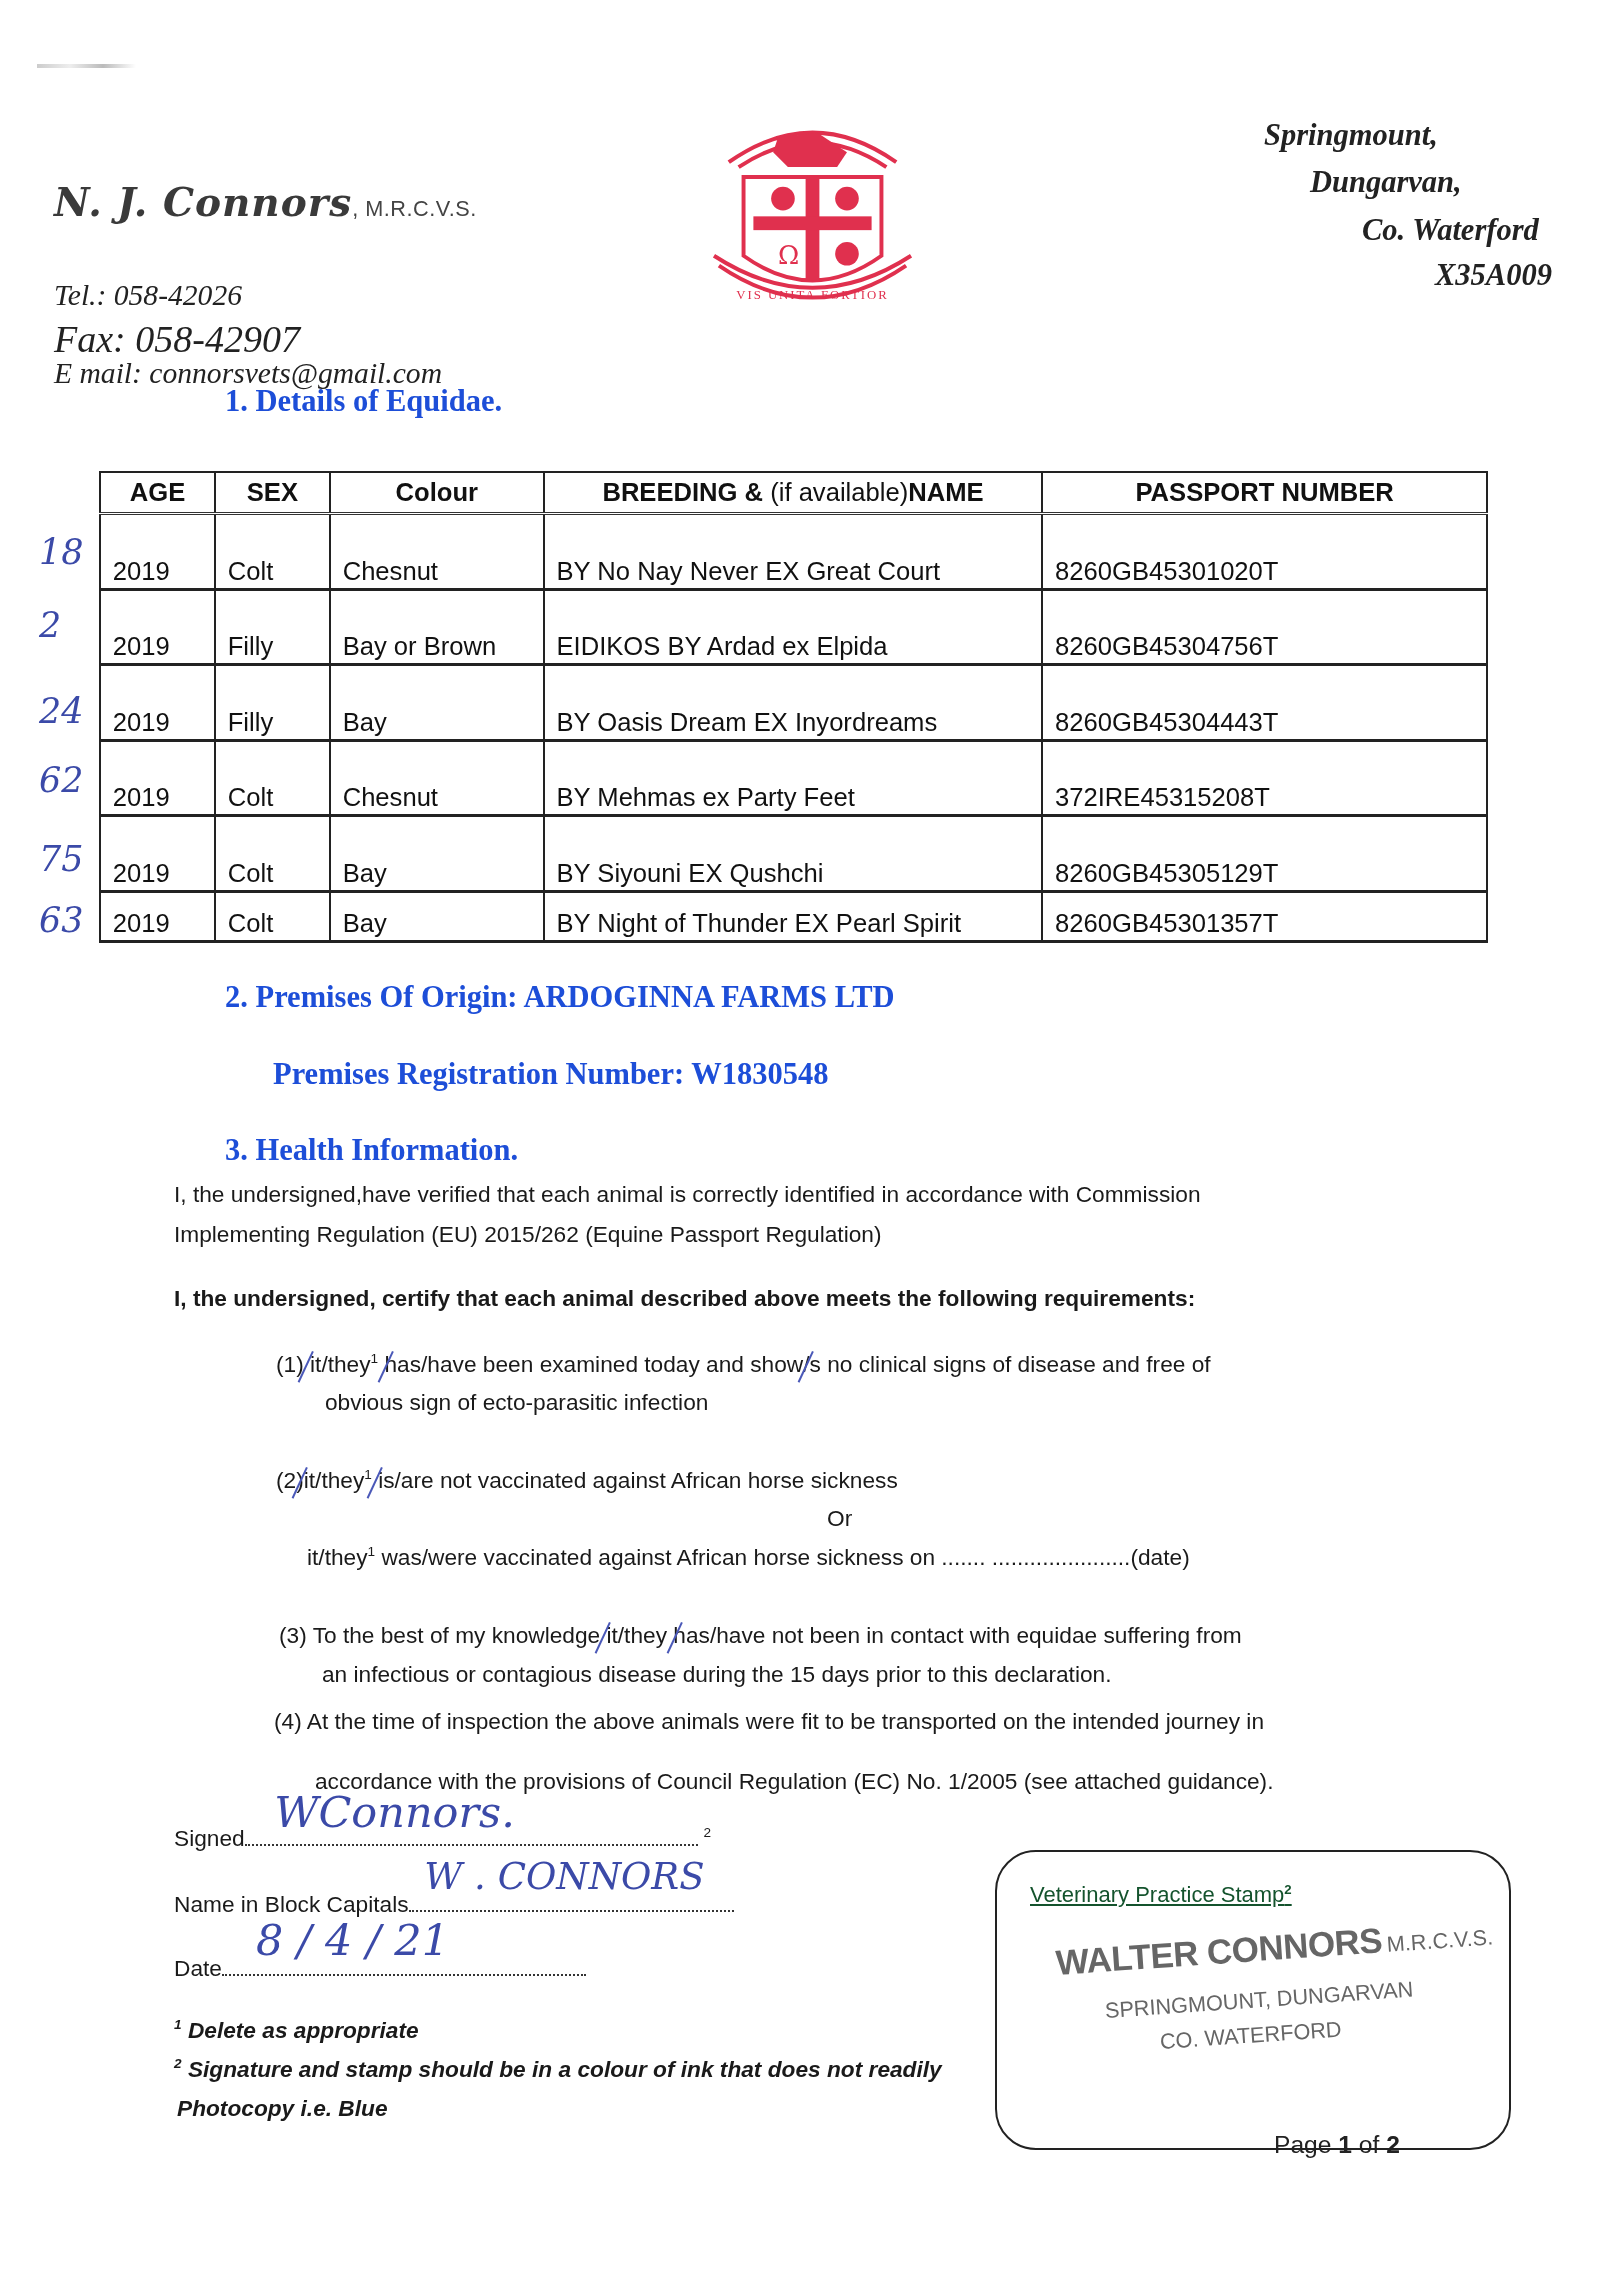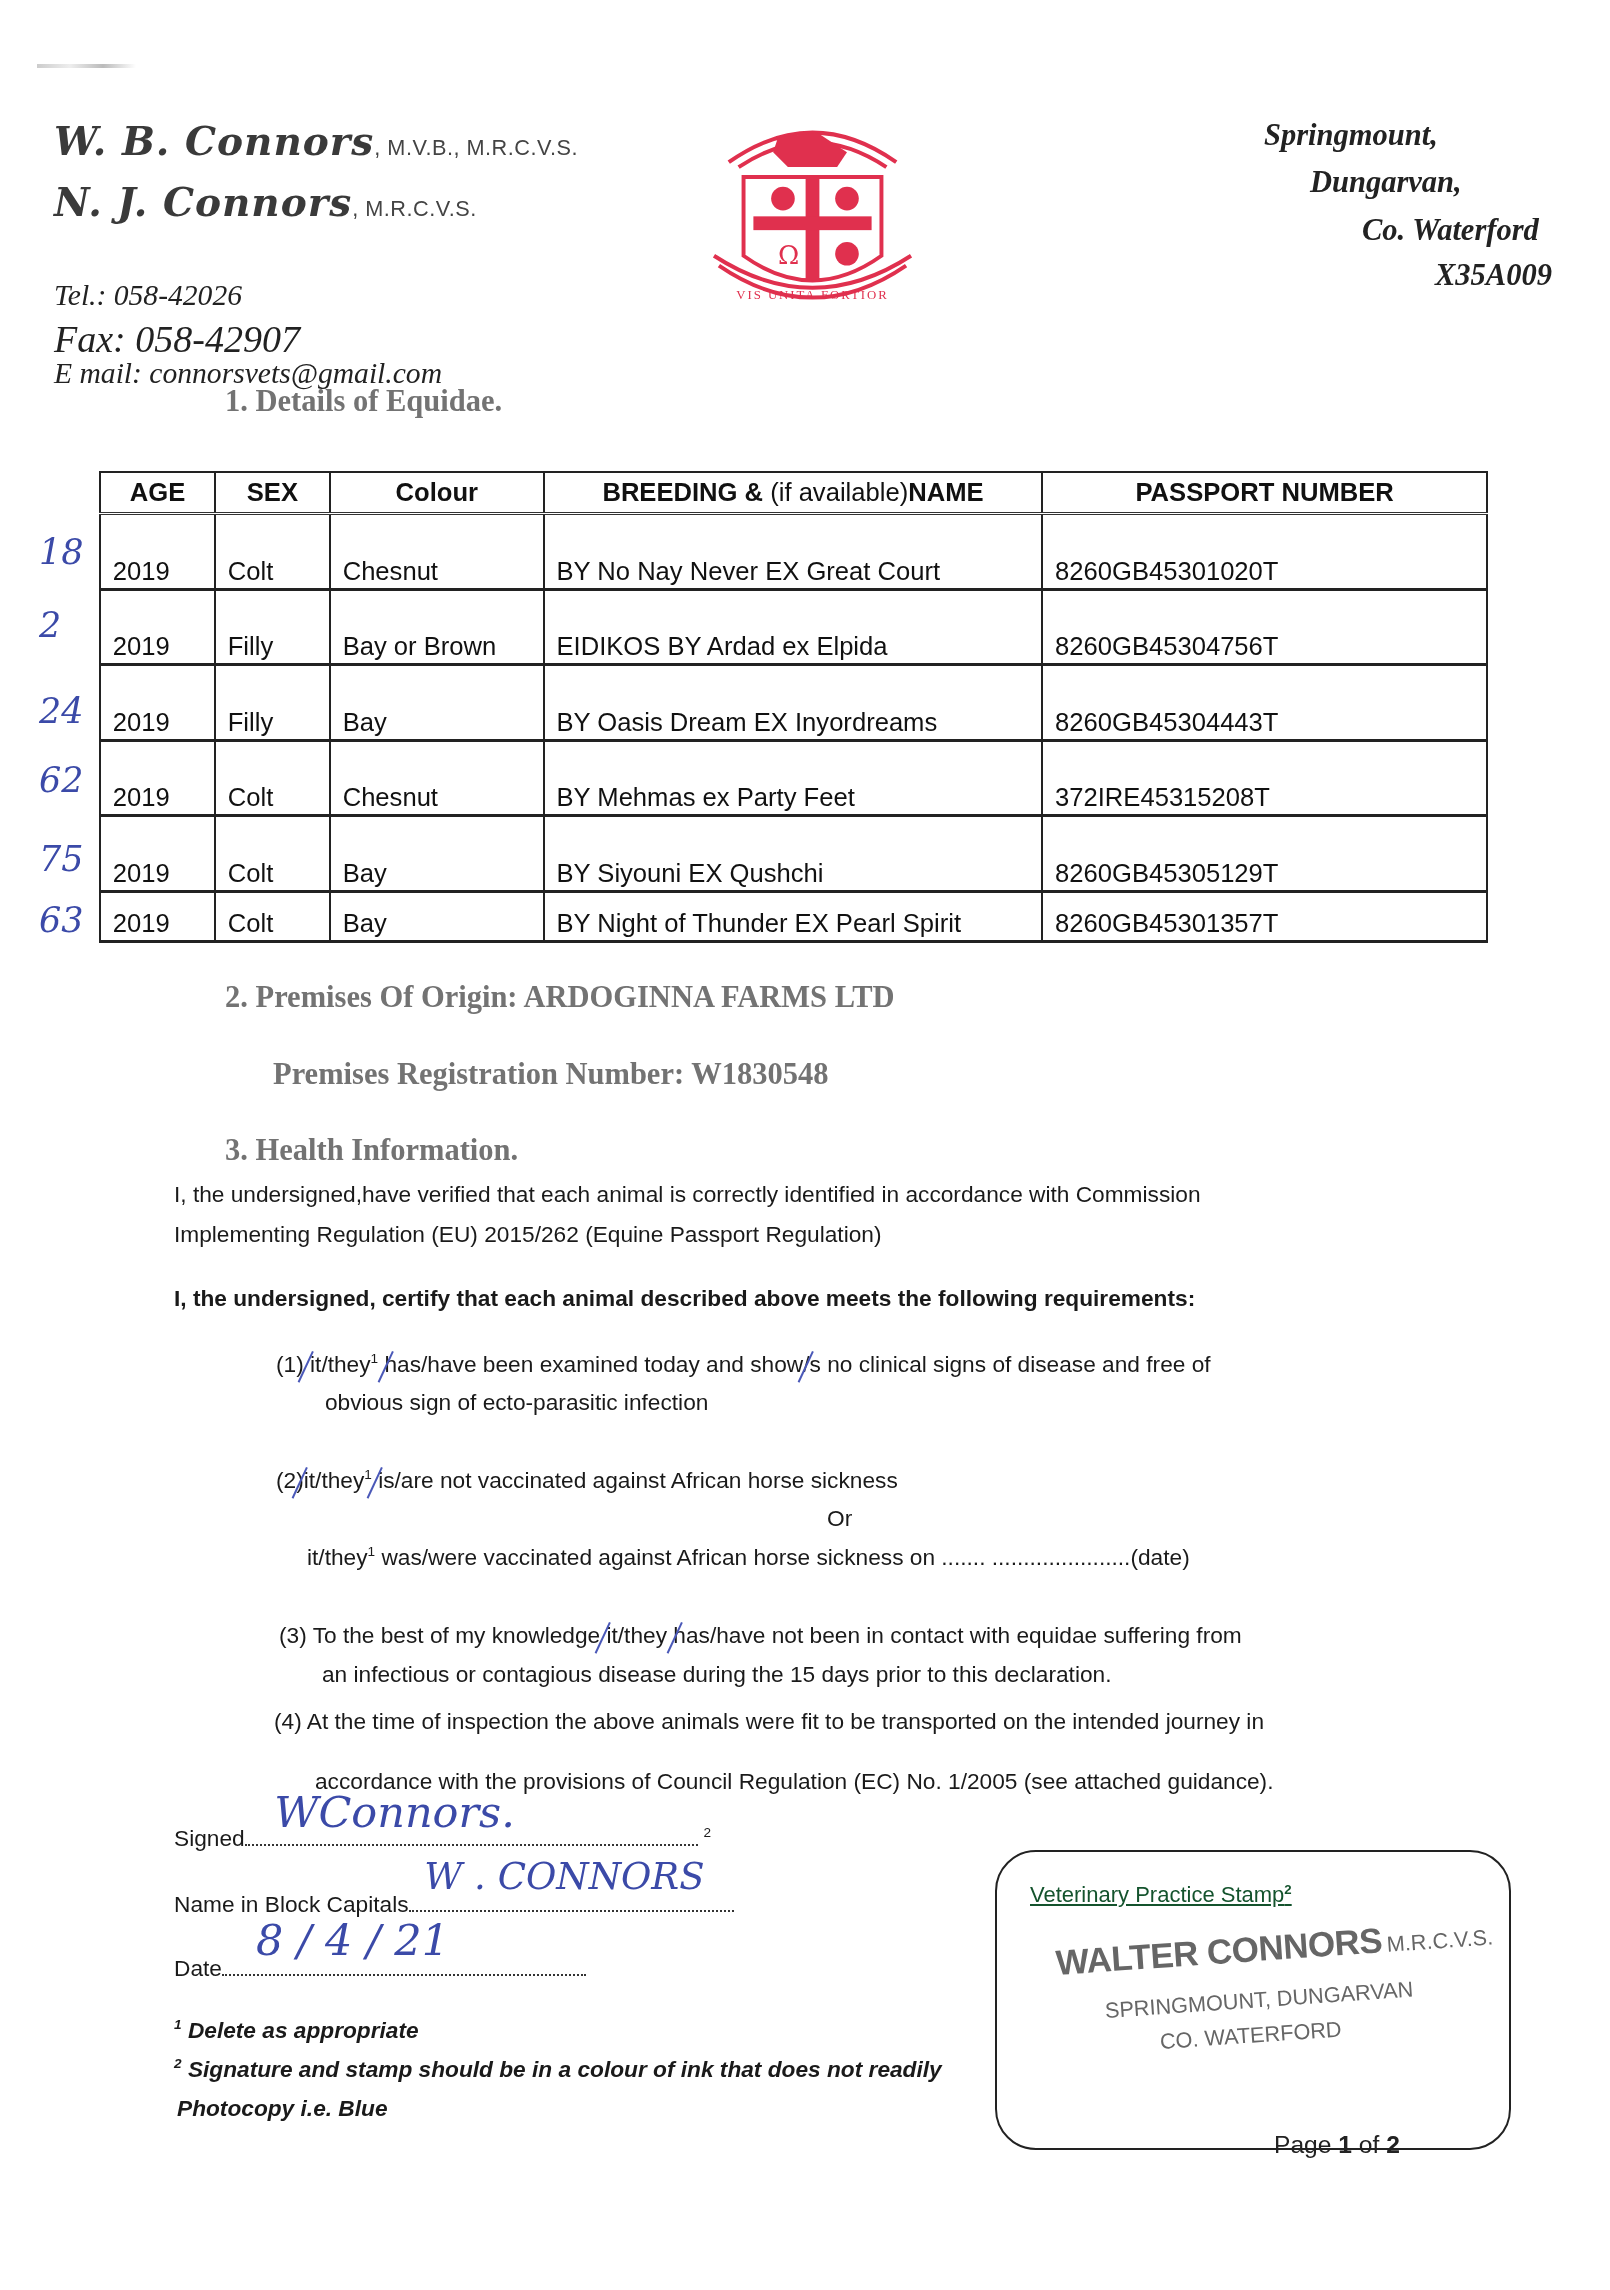--- a/index.html
+++ b/index.html
@@ -1,21 +1,21 @@
 <!DOCTYPE html>
 <html><head>
 <meta charset="utf-8">
 <style>
   html, body { margin: 0; padding: 0; background: #ffffff; }
   body { width: 1611px; height: 2290px; position: relative; overflow: hidden; color: #111; font-family: "Liberation Sans", sans-serif; }
   .abs { position: absolute; }
   .script { font-family: "DejaVu Serif", serif; font-style: italic; font-weight: bold; color: #3a3a3a; letter-spacing: 1px; }
   .quals { font-family: "Liberation Sans", sans-serif; font-size: 21.7px; color: #444; letter-spacing: 0.5px; }
   .serif-it { font-family: "Liberation Serif", serif; font-style: italic; color: #222; }
-  .heading { font-family: "Liberation Serif", serif; font-weight: bold; color: #737373; font-size: 30.5px; }
+  .heading { font-family: "Liberation Serif", serif; font-weight: bold; color: #1d4ed8; font-size: 30.5px; }
   .body-text { font-family: "Liberation Sans", sans-serif; font-size: 22.7px; color: #1a1a1a; }
   .hand { font-family: "DejaVu Serif", serif; font-style: italic; color: #3b4aa8; }
   .strike { position: relative; display: inline-block; }
   .strike::after { content: ""; position: absolute; left: 20%; top: 0; width: 2px; height: 125%; background: #4a58b8; transform: rotate(25deg); transform-origin: top left; }
 
   
   #equidae-table { position: absolute; left: 99px; top: 471px; width: 1389px; border-collapse: collapse; font-family: "Liberation Sans", sans-serif; font-size: 25.6px; }
   #equidae-table th { border: 2px solid #222; border-bottom: 3.9px double #333; height: 39px; font-weight: bold; text-align: center; font-size: 25.6px; color: #111; padding: 0; }
   #equidae-table td { border: 2px solid #222; border-bottom-width: 3px; padding: 27.6px 11.8px 2px 11.8px; height: 43px; vertical-align: bottom; color: #111; }
   #equidae-table tr.last td { height: 35px; padding-top: 9.9px; }
@@ -29,23 +29,20 @@
 
   .dots { border-bottom: 2px dotted #333; display: inline-block; }
   sup { font-size: 60%; }
 </style>
 </head>
 <body>
 
 <div class="abs" style="left:0;top:0;width:1611px;height:394px;">
   <div class="abs" style="left:37px;top:64px;width:99px;height:3.9px;background:linear-gradient(90deg,#ccc,#eee,#bbb,#fff);"></div>
 
-  <div class="abs" style="left:54px;top:118px;white-space:nowrap;">
-    <span class="script" style="font-size:39px;">W. B. Connors</span><span class="quals">, M.V.B., M.R.C.V.S.</span>
-  </div>
   <div class="abs" style="left:54px;top:179px;white-space:nowrap;">
     <span class="script" style="font-size:39px;">N. J. Connors</span><span class="quals">, M.R.C.V.S.</span>
   </div>
 
   <div class="abs serif-it" style="left:54px;top:279px;font-size:29.6px;">Tel.: 058-42026</div>
   <div class="abs serif-it" style="left:54px;top:317px;font-size:38px;">Fax: 058-42907</div>
   <div class="abs serif-it" style="left:54px;top:357px;font-size:29.6px;">E mail: connorsvets@gmail.com</div>
 
   <div class="abs" style="left:699px;top:108px;width:227px;height:197px;">
     <svg width="227" height="197" viewBox="0 0 230 200">

